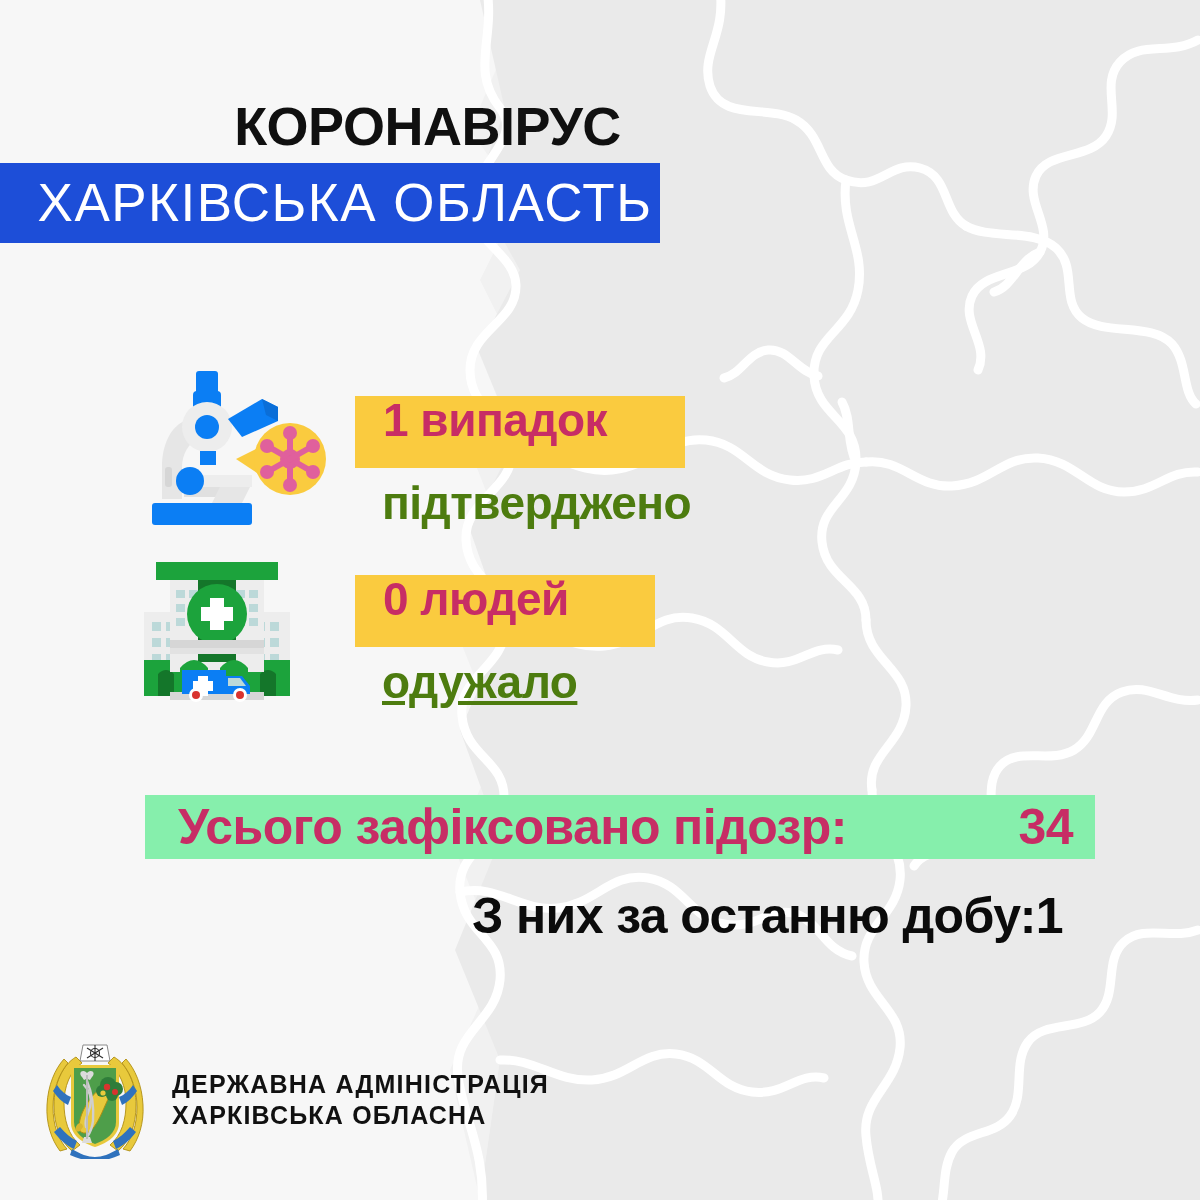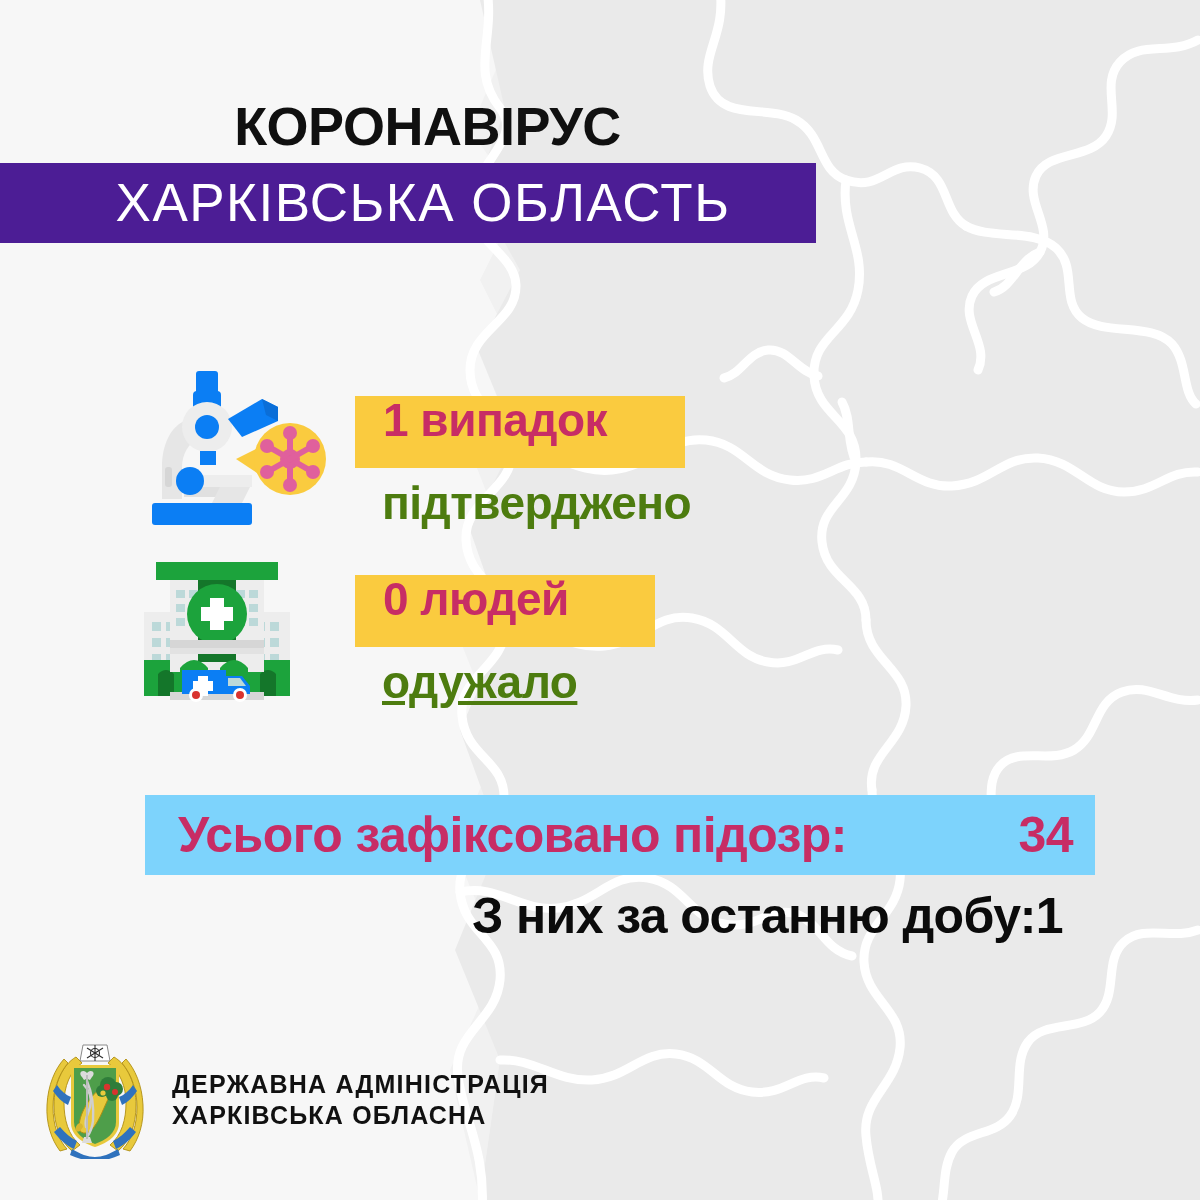--- a/index.html
+++ b/index.html
@@ -53,23 +53,23 @@
     color: #101010;
     font-family: "Liberation Sans", "DejaVu Sans", sans-serif;
     white-space: nowrap;
     margin-top: 29px;
   }
 
   
   #region-banner {
     left: 0;
     top: 163px;
-    width: 816px;
+    width: 660px;
     height: 80px;
-    background: #4c1d95;
+    background: #1d4ed8;
   }
   #region-banner-label {
     position: absolute;
     left: 0;
     right: 0;
     top: 50%;
     transform: translateY(-50%);
     text-align: center;
     font-size: 53px;
     line-height: 56px;
@@ -138,22 +138,22 @@
   
   #stat2-icon { left: 124px; top: 556px; width: 186px; height: 156px; }
   #stat2-hl   { left: 355px; top: 575px; width: 300px; height: 72px; }
   #stat2-sub  { left: 382px; top: 656px; text-decoration: underline; }
 
   
   #summary-bar {
     left: 145px;
     top: 795px;
     width: 950px;
-    height: 80px;
-    background: #7dd3fc;
+    height: 64px;
+    background: #86efac;
     text-align: right;
   }
   #summary-bar-inner {
     position: absolute;
     inset: 0;
     display: flex;
     align-items: center;
     justify-content: space-between;
     padding: 0 22px 0 33px;
     box-sizing: border-box;

